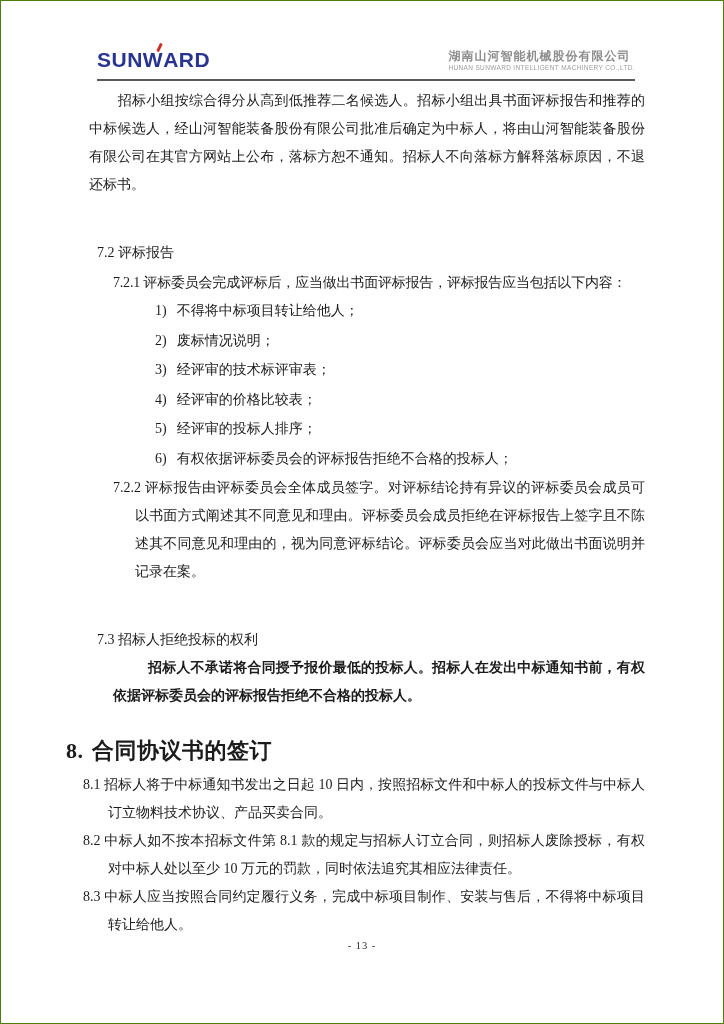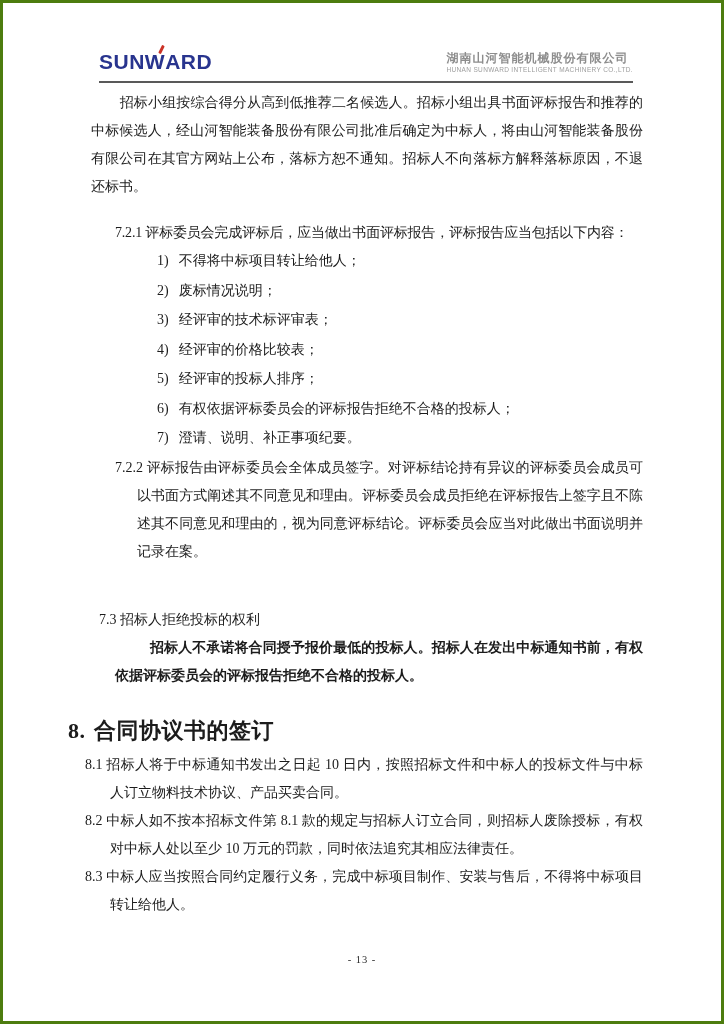--- a/index.html
+++ b/index.html
@@ -2,21 +2,21 @@
 <html style="--logo_blue: #28348e; --logo_red: #cb3227; --header_rule: #595959; --company_gray: #8d8d8d; --text: #1c1c1c;"><head>
 <meta charset="utf-8">
 <title>Document</title>
 <style>
   * { margin:0; padding:0; box-sizing:border-box; }
   html,body { background:#ffffff; }
   .page {
     position:relative;
     width:724px; height:1024px;
     background:#ffffff;
-    border:3px solid #4d7c0f;
+    border:1px solid #4d7c0f;
     font-family:"Liberation Serif","DejaVu Serif",serif;
     color:var(--text,#1c1c1c);
     overflow:hidden;
   }
   
   .header {
     position:absolute; top:48px; left:96px; right:88px;
   }
   .header-row {
     display:flex; justify-content:space-between; align-items:flex-start;
@@ -48,40 +48,40 @@
     color:#9d9d9d; line-height:8px; margin-top:1px;
   }
   
   .content {
     position:absolute; top:86px; left:65px; right:78px;
     font-size:14px; line-height:28px;
     text-align:justify;
   }
   .intro { margin-left:23px; text-indent:2.05em; }
   .sec72-heading { margin-top:40px; margin-left:31px; }
-  .sec721 { margin-left:47px; margin-top:18px; padding-left:22px; text-indent:-22px; letter-spacing:-0.2px; }
+  .sec721 { margin-left:47px; margin-top:2px; padding-left:22px; text-indent:-22px; letter-spacing:-0.2px; }
   .report-list { margin-left:89px; list-style:none; }
   .report-list li { margin-bottom:1.5px; }
   .report-list .li-num { margin-right:10px; }
   .sec722 { margin-left:47px; padding-left:22px; text-indent:-22px; }
   .sec73-heading { margin-top:40px; margin-left:31px; }
   .sec73-body { margin-left:47px; text-indent:2.5em;font-weight:bold; }
   .sec8-heading {
     margin-top:26px;
     font-weight:bold; font-size:22px; line-height:30px;
     letter-spacing:0.5px;
   }
   .sec8-heading .h-num { display:inline-block; width:26px; }
   .sec8-items { margin-top:5px; }
   .sec8-items p { margin-left:17px; padding-left:25px; text-indent:-25px; }
   .num { white-space:nowrap; }
   .num::after { content:"\00a0"; }
   
   .footer {
-    position:absolute; left:0; right:0; bottom:56px;
+    position:absolute; left:0; right:0; bottom:72px;
     text-align:center;
     font-size:10.5px; letter-spacing:1px; color:#2b2b2b;
   }
 </style>
 </head>
 <body>
 
 <div class="page">
 
   <div class="header">
@@ -93,31 +93,31 @@
         <div class="cn">湖南山河智能机械股份有限公司</div>
         <div class="en">HUNAN SUNWARD INTELLIGENT MACHINERY CO.,LTD.</div>
       </div>
     </div>
   </div>
 
   <div class="content">
 
     <p class="intro">招标小组按综合得分从高到低推荐二名候选人。招标小组出具书面评标报告和推荐的中标候选人，经山河智能装备股份有限公司批准后确定为中标人，将由山河智能装备股份有限公司在其官方网站上公布，落标方恕不通知。招标人不向落标方解释落标原因，不退还标书。</p>
 
+    <p class="sec72-heading"><span class="num">7.2</span><span>评标报告</span></p>
 
     <p class="sec721"><span class="num">7.2.1</span><span>评标委员会完成评标后，应当做出书面评标报告，评标报告应当包括以下内容：</span></p>
 
     <ul class="report-list">
       <li><span class="li-num">1)</span><span>不得将中标项目转让给他人；</span></li>
       <li><span class="li-num">2)</span><span>废标情况说明；</span></li>
       <li><span class="li-num">3)</span><span>经评审的技术标评审表；</span></li>
       <li><span class="li-num">4)</span><span>经评审的价格比较表；</span></li>
       <li><span class="li-num">5)</span><span>经评审的投标人排序；</span></li>
       <li><span class="li-num">6)</span><span>有权依据评标委员会的评标报告拒绝不合格的投标人；</span></li>
-      <li><span class="li-num">7)</span><span>澄请、说明、补正事项纪要。</span></li>
     </ul>
 
     <p class="sec722"><span class="num">7.2.2</span><span>评标报告由评标委员会全体成员签字。对评标结论持有异议的评标委员会成员可以书面方式阐述其不同意见和理由。评标委员会成员拒绝在评标报告上签字且不陈述其不同意见和理由的，视为同意评标结论。评标委员会应当对此做出书面说明并记录在案。</span></p>
 
     <p class="sec73-heading"><span class="num">7.3</span><span>招标人拒绝投标的权利</span></p>
 
     <p class="sec73-body">招标人不承诺将合同授予报价最低的投标人。招标人在发出中标通知书前，有权依据评标委员会的评标报告拒绝不合格的投标人。</p>
 
     <p class="sec8-heading"><span class="h-num">8.</span><span>合同协议书的签订</span></p>
 

